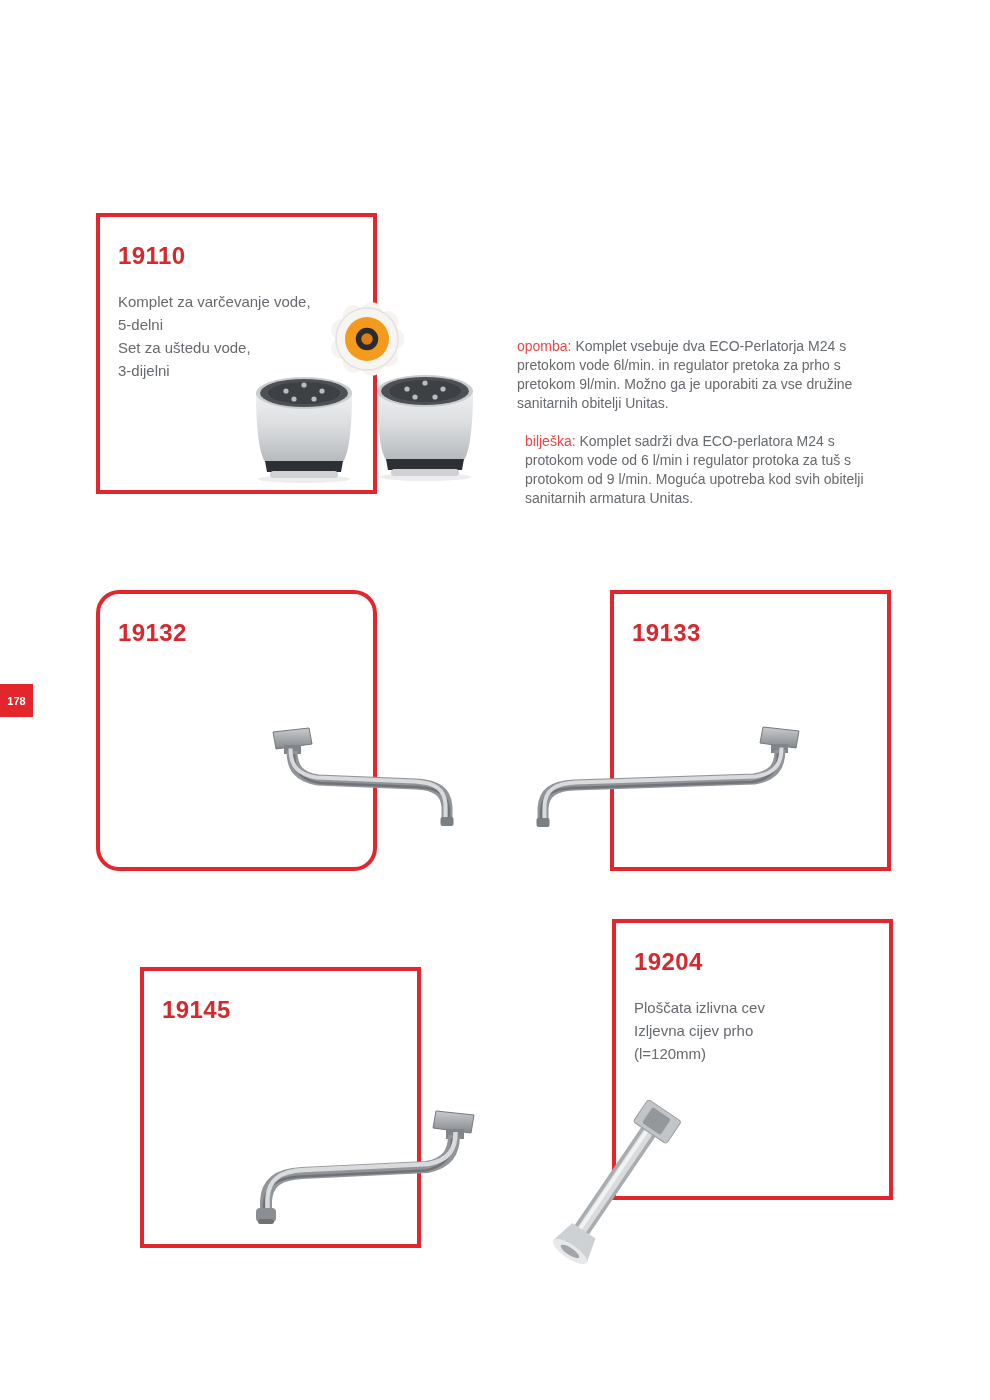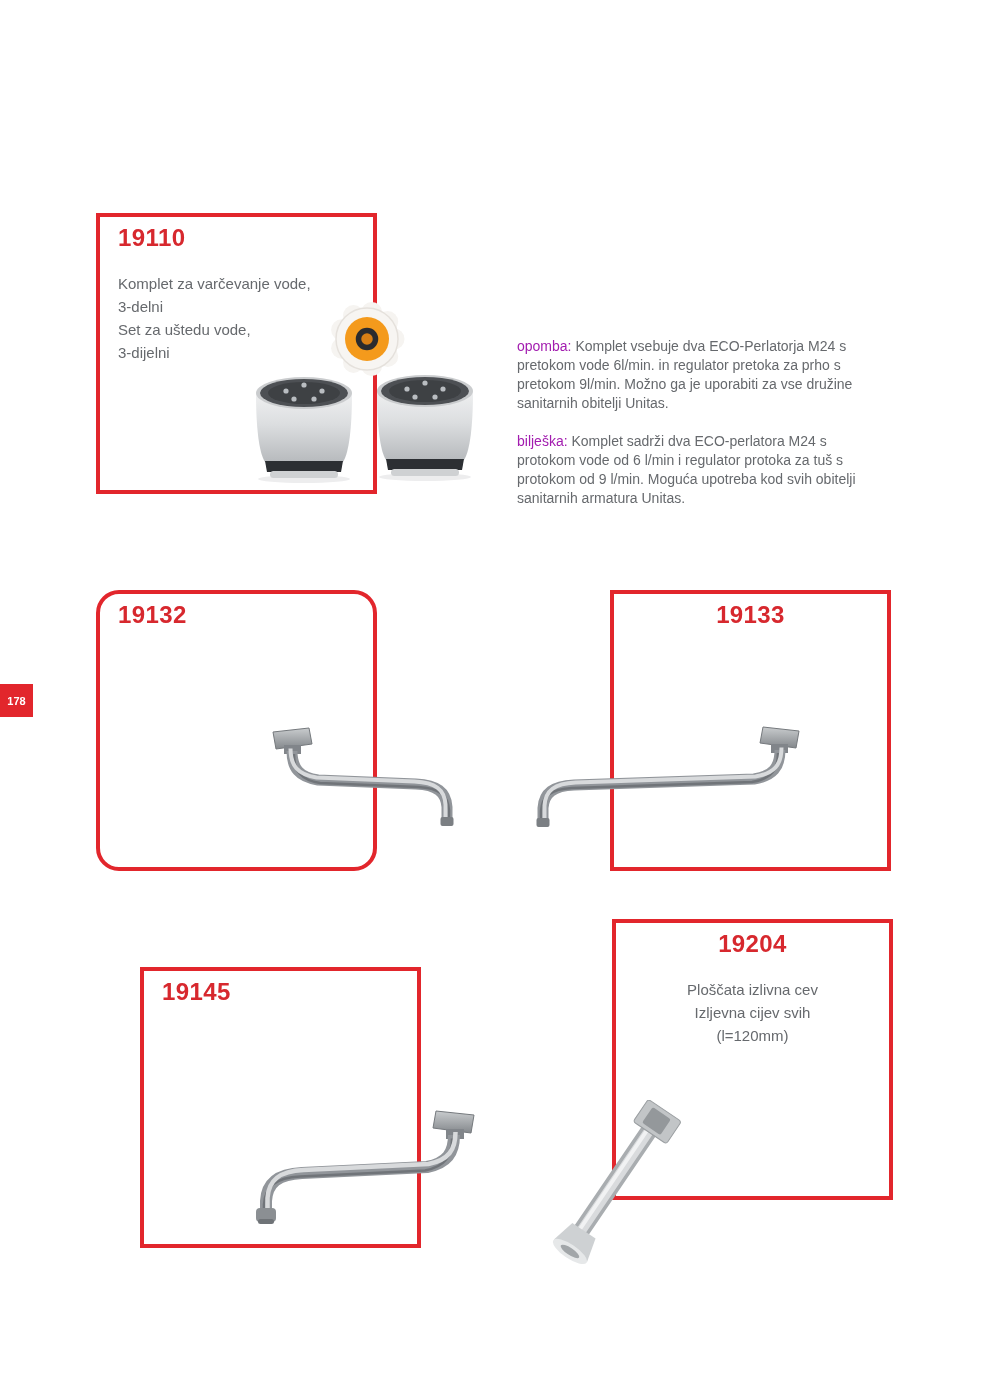--- a/index.html
+++ b/index.html
@@ -10,53 +10,53 @@
     background:#ffffff; overflow:hidden;
   }
   .page-tab {
     position:absolute; left:0; top:684px; width:33px; height:33px;
     background:#e2262c; color:#ffffff; font-size:11px; font-weight:bold;
     display:flex; align-items:center; justify-content:center; z-index:3;
   }
   .product-box {
     position:absolute; width:281px; height:281px;
     border:4px solid #e2262c; background:#ffffff;
-    padding:8px 18px; z-index:1;
+    padding:26px 18px; z-index:1;
   }
   .product-box .code {
     font-size:24px; font-weight:bold; color:#d7282e; letter-spacing:0.4px;
     line-height:26px;
   }
   .product-box .desc {
     margin-top:21px; font-size:15px; line-height:23px; color:#66696d;
     white-space:pre-line;
   }
-  .align-right { text-align:center; }
+  .align-right { text-align:left; }
   .notes {
     position:absolute; left:517px; top:337px; width:420px;
     font-size:14px; line-height:19px; color:#66696d; z-index:1;
   }
-  .note + .note { margin-top:19px; }
-  .note-label { color:#a21caf; }
+  .note + .note { margin-top:19px;margin-left:8px; }
+  .note-label { color:#ef4444; }
   .note-text { white-space:pre-line; }
   .product-image { position:absolute; z-index:2; }
 </style>
 </head>
 <body>
 
 <div class="page">
 
   <div class="page-tab">
     <span>178</span>
   </div>
 
   <section class="product-box" style="left:96px; top:213px;">
     <h2 class="code">19110</h2>
     <p class="desc">Komplet za varčevanje vode,
-3-delni
+5-delni
 Set za uštedu vode,
 3-dijelni</p>
   </section>
 
   <div class="notes">
     <p class="note">
       <span class="note-label">opomba:</span>
       <span class="note-text">Komplet vsebuje dva ECO-Perlatorja M24 s
 pretokom vode 6l/min. in regulator pretoka za prho s
 pretokom 9l/min. Možno ga je uporabiti za vse družine
@@ -79,21 +79,21 @@
     <h2 class="code">19133</h2>
   </section>
 
   <section class="product-box" style="left:96px; top:967px;margin-left:44px;">
     <h2 class="code">19145</h2>
   </section>
 
   <section class="product-box align-right" style="left:612px; top:919px;">
     <h2 class="code">19204</h2>
     <p class="desc">Ploščata izlivna cev
-Izljevna cijev svih
+Izljevna cijev prho
 (l=120mm)</p>
   </section>
 
   <div class="product-image" style="left:250px; top:297px; width:232px; height:188px;">
     <svg width="232" height="188" viewBox="0 0 232 188" xmlns="http://www.w3.org/2000/svg">
       <defs>
         <linearGradient id="gChrome" x1="0" y1="0" x2="0" y2="1">
           <stop offset="0" stop-color="#eff0f1"></stop>
           <stop offset="0.45" stop-color="#dcdee0"></stop>
           <stop offset="1" stop-color="#b7babd"></stop>

